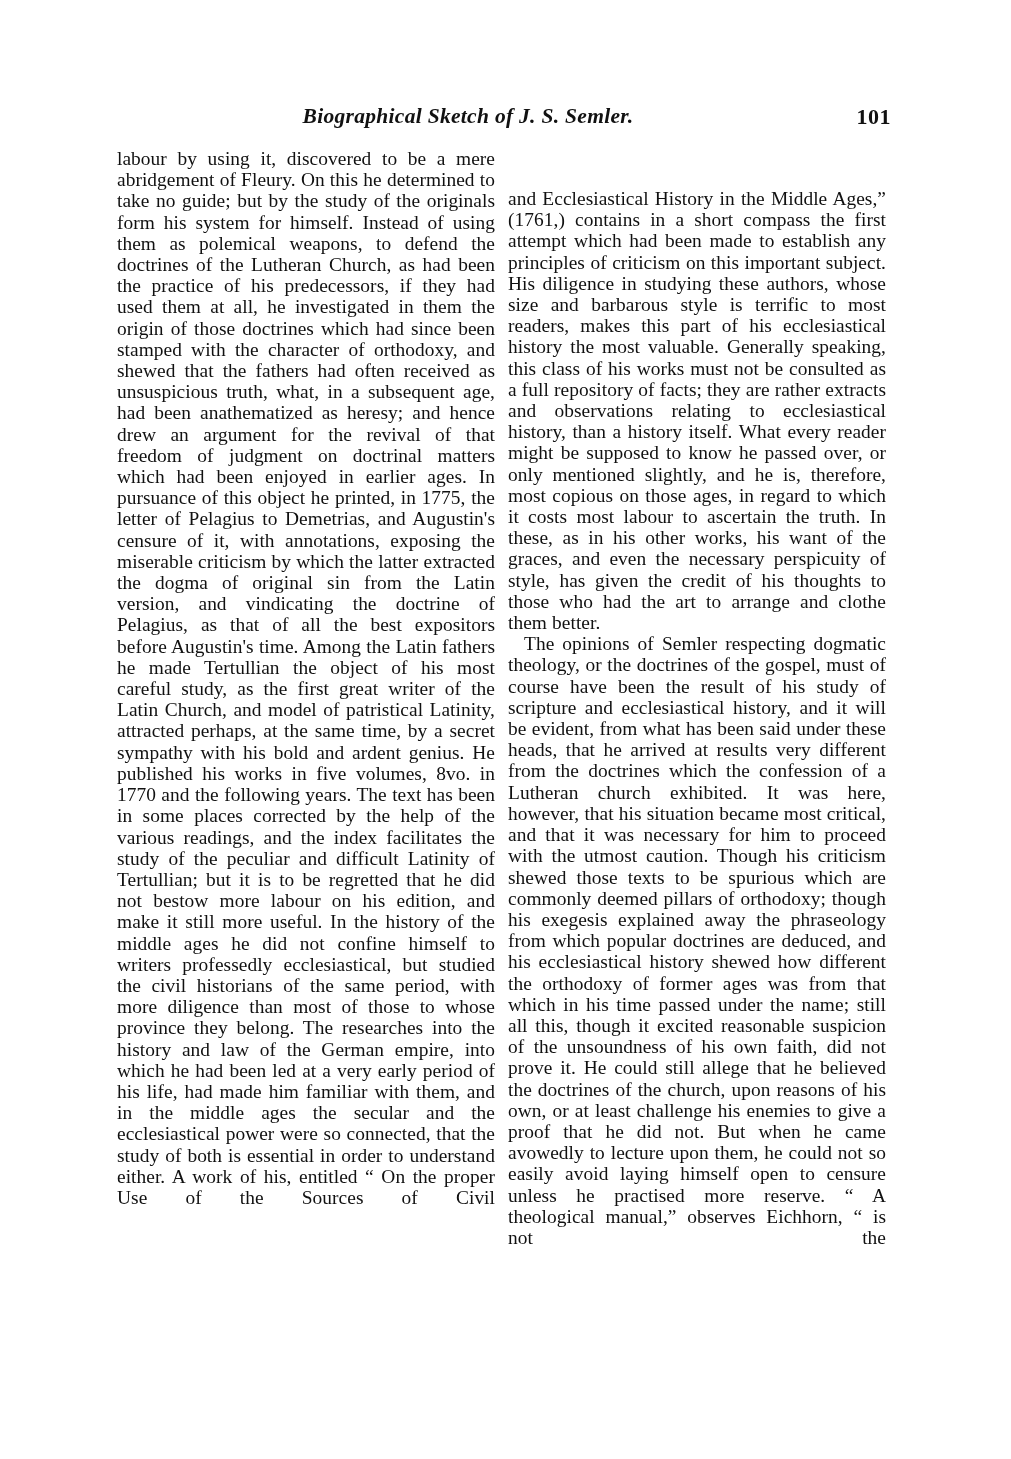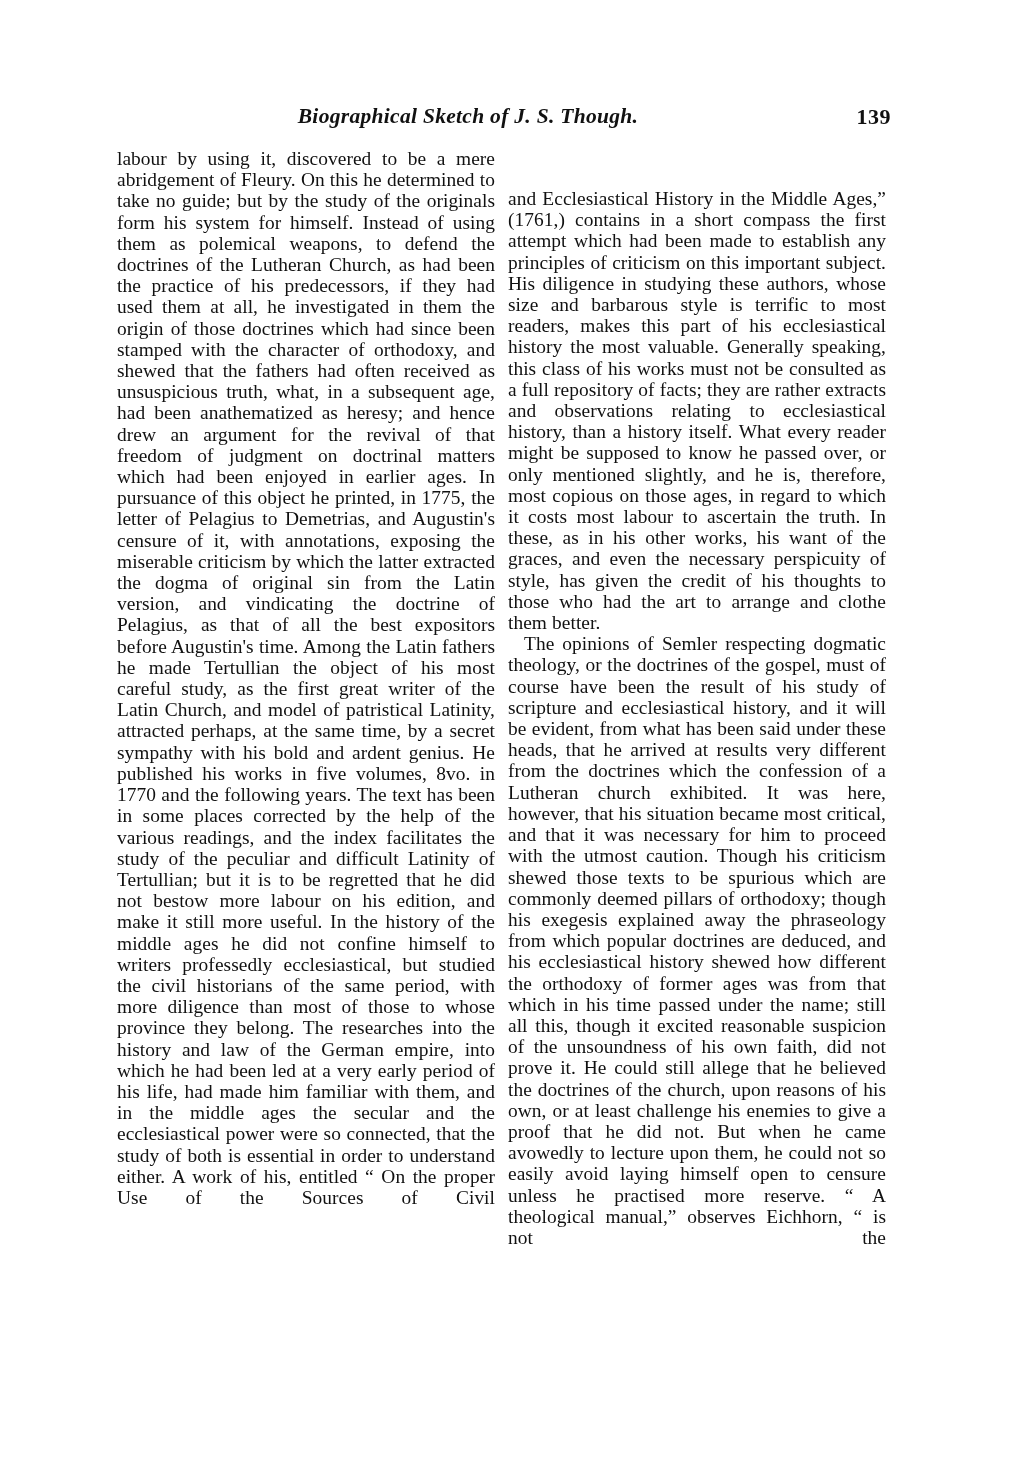--- a/index.html
+++ b/index.html
@@ -90,22 +90,22 @@
   .col p, .head-title, .head-folio {
     -webkit-font-smoothing: none;
   }
 </style>
 </head>
 <body>
 
 <div class="page">
 
   <div class="running-head">
-    <div class="head-title">Biographical Sketch of J. S. Though.</div>
-    <div class="head-folio">139</div>
+    <div class="head-title">Biographical Sketch of J. S. Semler.</div>
+    <div class="head-folio">101</div>
   </div>
 
   <div class="columns">
 
     <div class="col col-left">
       <p class="runs-on">labour by using it, discovered to be a mere abridgement of Fleury. On this he determined to take no guide; but by the study of the originals form his system for himself. Instead of using them as polemical weapons, to defend the doctrines of the Lutheran Church, as had been the practice of his predecessors, if they had used them at all, he investigated in them the origin of those doctrines which had since been stamped with the character of orthodoxy, and shewed that the fathers had often received as unsuspicious truth, what, in a subsequent age, had been anathematized as heresy; and hence drew an argument for the revival of that freedom of judgment on doctrinal matters which had been enjoyed in earlier ages. In pursuance of this object he printed, in 1775, the letter of Pelagius to Demetrias, and Augustin's censure of it, with annotations, exposing the miserable criticism by which the latter extracted the dogma of original sin from the Latin version, and vindicating the doctrine of Pelagius, as that of all the best expositors before Augustin's time. Among the Latin fathers he made Tertullian the object of his most careful study, as the first great writer of the Latin Church, and model of patristical Latinity, attracted perhaps, at the same time, by a secret sympathy with his bold and ardent genius. He published his works in five volumes, 8vo. in 1770 and the following years. The text has been in some places corrected by the help of the various readings, and the index facilitates the study of the peculiar and difficult Latinity of Tertullian; but it is to be regretted that he did not bestow more labour on his edition, and make it still more useful. In the history of the middle ages he did not confine himself to writers professedly ecclesiastical, but studied the civil historians of the same period, with more diligence than most of those to whose province they belong. The researches into the history and law of the German empire, into which he had been led at a very early period of his life, had made him familiar with them, and in the middle ages the secular and the ecclesiastical power were so connected, that the study of both is essential in order to understand either. A work of his, entitled “ On the proper Use of the Sources of Civil</p>
     </div>
 
     <div class="col col-right">
       <p class="ends">and Ecclesiastical History in the Middle Ages,” (1761,) contains in a short compass the first attempt which had been made to establish any principles of criticism on this important subject. His diligence in studying these authors, whose size and barbarous style is terrific to most readers, makes this part of his ecclesiastical history the most valuable. Generally speaking, this class of his works must not be consulted as a full repository of facts; they are rather extracts and observations relating to ecclesiastical history, than a history itself. What every reader might be supposed to know he passed over, or only mentioned slightly, and he is, therefore, most copious on those ages, in regard to which it costs most labour to ascertain the truth. In these, as in his other works, his want of the graces, and even the necessary perspicuity of style, has given the credit of his thoughts to those who had the art to arrange and clothe them better.</p>

